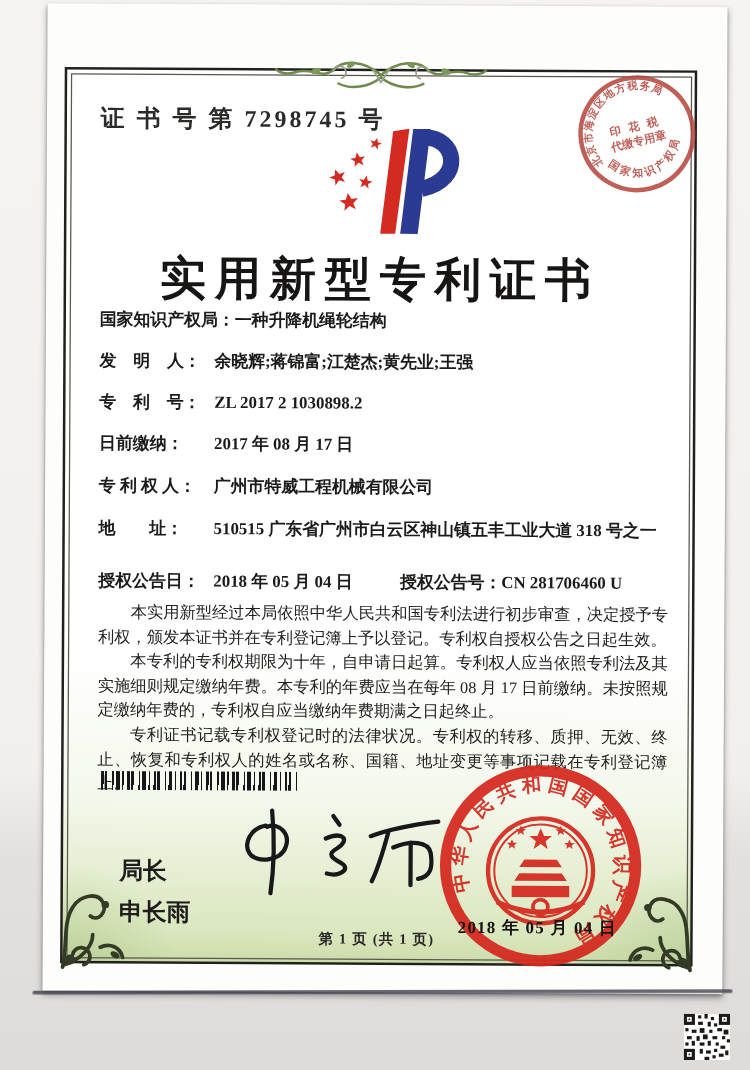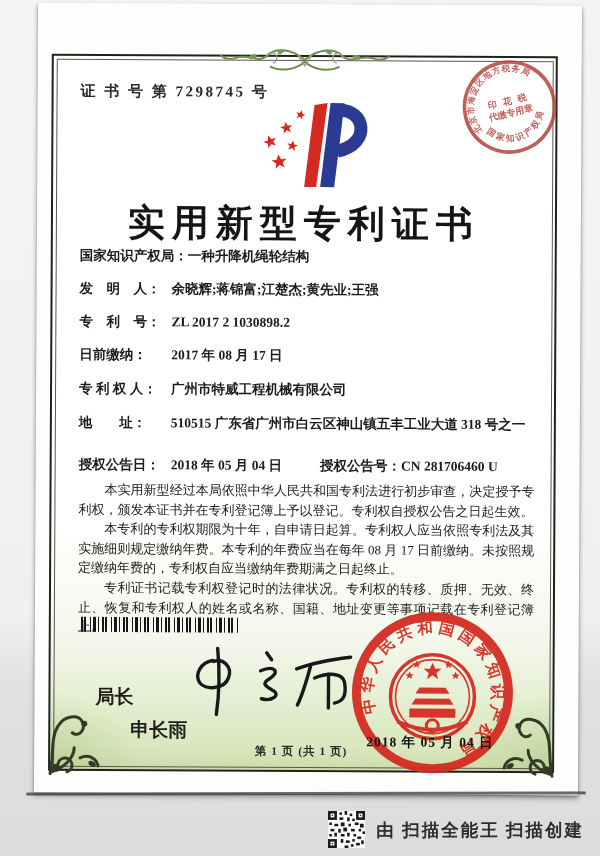--- a/index.html
+++ b/index.html
@@ -34,21 +34,21 @@
       radial-gradient(ellipse 130px 110px at 100% 100%, rgba(173,199,137,.6), rgba(173,199,137,0) 70%),
       linear-gradient(180deg, rgba(255,255,255,0) 66%, rgba(223,234,198,.35) 82%, rgba(205,222,167,.75) 97%, rgba(196,214,156,.85) 100%),
       #ffffff;
   }
   .frame::before{content:"";position:absolute;inset:2.5px;border:1px solid #5a574e;pointer-events:none;}
   .ornament-top{position:absolute;left:50%;top:-17px;transform:translateX(-50%);width:172px;height:42px;}
   .corner{position:absolute;width:64px;height:84px;}
   .corner.bl{left:-6px;bottom:-9px;}
   .corner.br{right:-6px;bottom:-9px;transform:scaleX(-1);}
   
-  .cert-no{position:absolute;left:27px;top:26px;font-size:15px;font-weight:700;
+  .cert-no{position:absolute;left:27px;top:26px;font-size:19px;font-weight:700;
     letter-spacing:2.5px;color:#2b2b29;}
   .logo{position:absolute;left:50%;top:36px;transform:translateX(-50%);width:132px;height:102px;}
   .title{position:absolute;left:0;top:142px;width:100%;text-align:center;
     font-size:37px;font-weight:700;letter-spacing:7px;color:#171513;}
   
   .fields{position:absolute;left:27px;top:190px;width:455px;font-size:13.5px;color:#1c1b19;}
   .field-row{position:absolute;left:0;display:flex;width:455px;line-height:20px;}
   .field-row .lbl{flex:0 0 92px;font-weight:700;white-space:pre;}
   .field-row .val{flex:1;font-weight:700;}
   .fr0{top:0}.fr1{top:33px}.fr2{top:66px}.fr3{top:99px}.fr4{top:133px}.fr5{top:167px}
@@ -60,21 +60,21 @@
     color:#22211f;text-align:justify;font-weight:500;}
   .paras p{margin:0;text-indent:2em;}
   
   .barcode{position:absolute;left:30px;top:561px;width:158px;height:15px;
     background:
       repeating-linear-gradient(90deg,#16161a 0 2px,transparent 2px 3px,#16161a 3px 5px,transparent 5px 9px,#16161a 9px 10px,transparent 10px 12px,#16161a 12px 15px,transparent 15px 17px,#16161a 17px 18px,transparent 18px 21px);
   }
   
   .director{position:absolute;left:45px;top:628px;font-size:19px;font-weight:700;color:#1e1d1b;
     font-family:"Liberation Sans","DejaVu Sans",sans-serif;}
-  .director .name{margin-top:7px;margin-left:35px;}
+  .director .name{margin-top:7px;}
   .signature{position:absolute;left:132px;top:584px;width:176px;height:84px;}
   
   .seal-main{position:absolute;left:299px;top:552px;width:166px;height:166px;opacity:.93;}
   .seal-date{position:absolute;left:316px;top:676px;font-size:13.5px;font-weight:700;
     letter-spacing:1px;color:#131210;z-index:6;}
   .seal-tax{position:absolute;left:405px;top:-2px;width:102px;height:102px;opacity:.85;
     transform:rotate(-14deg);z-index:4;}
   .page-foot{position:absolute;left:0;bottom:11px;width:100%;text-align:center;
     font-size:11.5px;font-weight:600;color:#2a2927;letter-spacing:1px;}
   
@@ -310,16 +310,15 @@
           <rect x="13" y="27" width="3" height="2"></rect>
         <rect x="18" y="26" width="2" height="2"></rect>
       </g>
       <rect x="2" y="2" width="3" height="3" fill="#fff"></rect>
         <rect x="3" y="3" width="1" height="1" fill="#1b1b1b"></rect>
       <rect x="24" y="2" width="3" height="3" fill="#fff"></rect>
         <rect x="25" y="3" width="1" height="1" fill="#1b1b1b"></rect>
       <rect x="2" y="24" width="3" height="3" fill="#fff"></rect>
         <rect x="3" y="25" width="1" height="1" fill="#1b1b1b"></rect>
     </svg>
-    <span class="scan-note">由 扫描全能王 扫描创建</span>
   </div>
 
 </div>
 
 </body></html>

